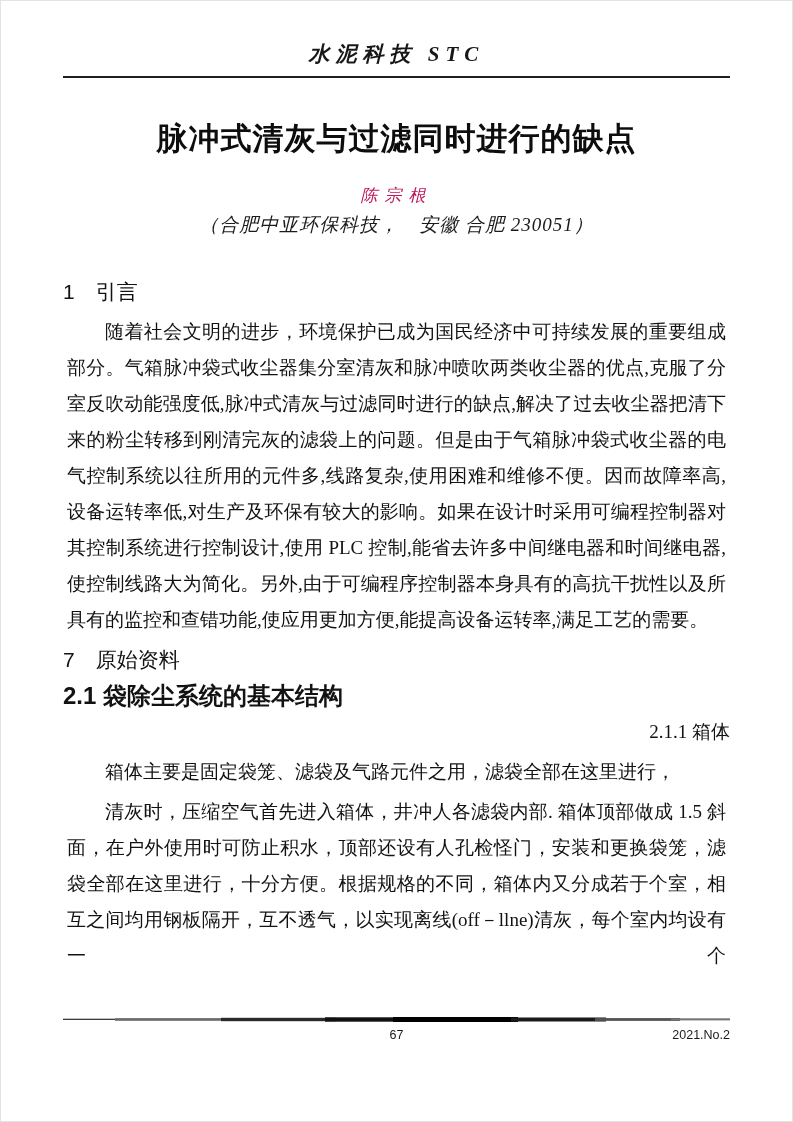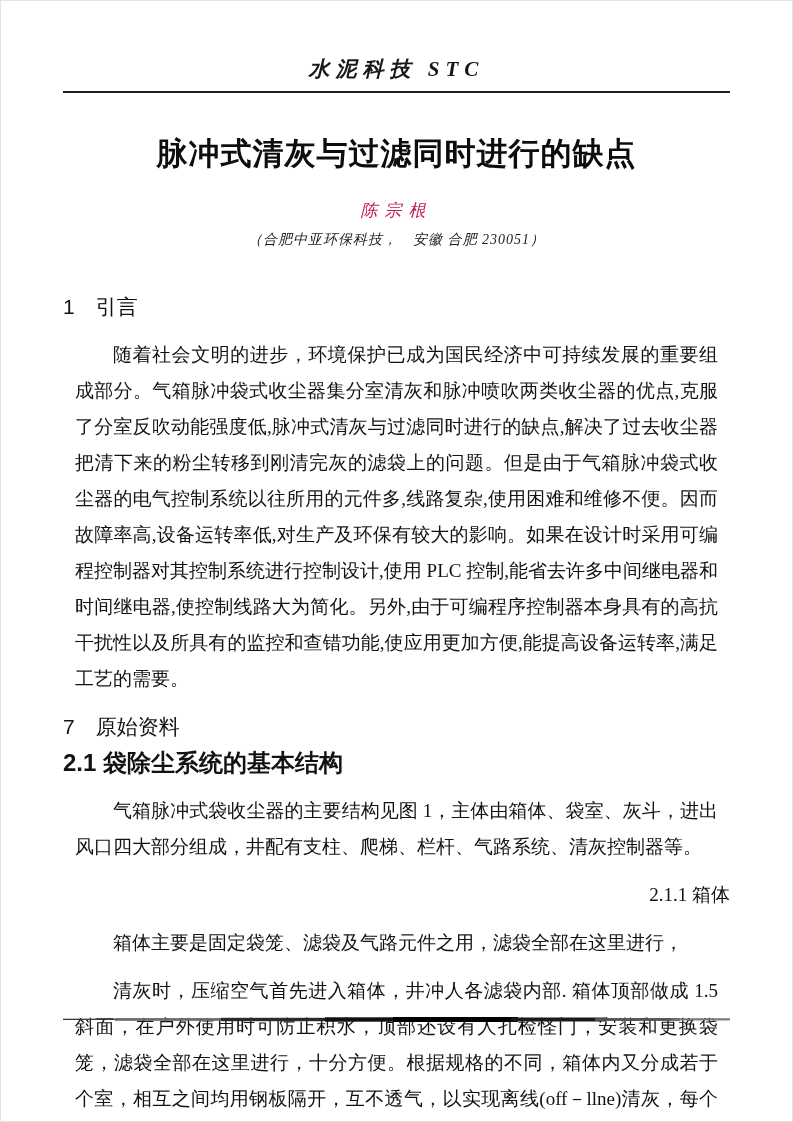--- a/index.html
+++ b/index.html
@@ -11,21 +11,21 @@
     box-sizing: border-box;
     box-shadow: inset 0 0 0 1px #e3e3e3;
     color: #141414;
     overflow: hidden;
     font-family: "Liberation Serif", "DejaVu Serif", serif;
   }
   .content { padding: 0 63px; }
 
   
   .journal-header {
-    padding-top: 57px;
+    padding-top: 42px;
     text-align: center;
     font-family: "Liberation Serif", "DejaVu Serif", serif;
     font-style: italic;
     font-weight: 600;
     font-size: 21px;
     line-height: 25px;
     letter-spacing: 6px;
     color: #171717;
   }
   .header-rule {
@@ -51,21 +51,21 @@
     font-style: italic;
     font-size: 17px;
     line-height: 24px;
     letter-spacing: 7px;
     color: #be185d;
   }
   .affiliation {
     margin-top: 3px;
     text-align: center;
     font-style: italic;
-    font-size: 14px;
+    font-size: 19px;
     line-height: 27px;
     letter-spacing: 1px;
     color: #1b1b1b;
   }
 
   
   .body-text {
     margin-top: 36px;
     font-size: 19px;
     line-height: 36px;
@@ -83,21 +83,21 @@
     font-size: 24px;
     line-height: 36px;
   }
   .h-l3 {
     font-weight: 400;
     font-size: 19px;
     line-height: 36px;
     text-align: right;
   }
   .para {
-    margin: 12px;
+    margin: 4px;
     text-align: justify;
     text-indent: 2em;
     line-height: 36px;
   }
   .para.fill-last { text-align-last: justify; }
 
   
   .footer {
     position: absolute;
     left: 63px;
@@ -144,21 +144,20 @@
     <div class="body-text">
 
       <div class="h-l1">1　引言</div>
 
       <p class="para">随着社会文明的进步，环境保护已成为国民经济中可持续发展的重要组成部分。气箱脉冲袋式收尘器集分室清灰和脉冲喷吹两类收尘器的优点,克服了分室反吹动能强度低,脉冲式清灰与过滤同时进行的缺点,解决了过去收尘器把清下来的粉尘转移到刚清完灰的滤袋上的问题。但是由于气箱脉冲袋式收尘器的电气控制系统以往所用的元件多,线路复杂,使用困难和维修不便。因而故障率高,设备运转率低,对生产及环保有较大的影响。如果在设计时采用可编程控制器对其控制系统进行控制设计,使用 PLC 控制,能省去许多中间继电器和时间继电器,使控制线路大为简化。另外,由于可编程序控制器本身具有的高抗干扰性以及所具有的监控和查错功能,使应用更加方便,能提高设备运转率,满足工艺的需要。</p>
 
       <div class="h-l1">7　原始资料</div>
 
       <div class="h-l2">2.1 袋除尘系统的基本结构</div>
 
-      <p class="para">气箱脉冲式袋收尘器的主要结构见图 1，主体由箱体、袋室、灰斗，进出风口四大部分组成，井配有支柱、爬梯、栏杆、气路系统、清灰控制器等。</p>
 
       <div class="h-l3">2.1.1 箱体</div>
 
       <p class="para">箱体主要是固定袋笼、滤袋及气路元件之用，滤袋全部在这里进行，</p>
 
       <p class="para fill-last">清灰时，压缩空气首先进入箱体，井冲人各滤袋内部. 箱体顶部做成 1.5 斜面，在户外使用时可防止积水，顶部还设有人孔检怪门，安装和更换袋笼，滤袋全部在这里进行，十分方便。根据规格的不同，箱体内又分成若于个室，相互之间均用钢板隔开，互不透气，以实现离线(off－llne)清灰，每个室内均设有一个</p>
 
     </div>
   </div>
 
@@ -166,14 +165,18 @@
     <svg class="footer-rule-svg" viewBox="0 0 667 7" xmlns="http://www.w3.org/2000/svg" aria-hidden="true">
       <rect x="0" y="2.7" width="667" height="1.3" fill="#3a3a3a"></rect>
       <rect x="52" y="2.2" width="115" height="2.6" fill="#6a6a6a"></rect>
       <rect x="158" y="1.8" width="115" height="3.4" fill="#2a2a2a"></rect>
       <rect x="262" y="1.3" width="95" height="4.4" fill="#111111"></rect>
       <rect x="330" y="1.0" width="125" height="5.0" fill="#000000"></rect>
       <rect x="448" y="1.5" width="95" height="4.0" fill="#1a1a1a"></rect>
       <rect x="532" y="2.1" width="85" height="2.8" fill="#555555"></rect>
       <rect x="608" y="2.5" width="62" height="1.9" fill="#777777"></rect>
     </svg>
+    <div class="footer-row">
+      <span class="page-number">67</span>
+      <span class="issue-label">2021.No.2</span>
+    </div>
   </div>
 </div>
 
 </body></html>

